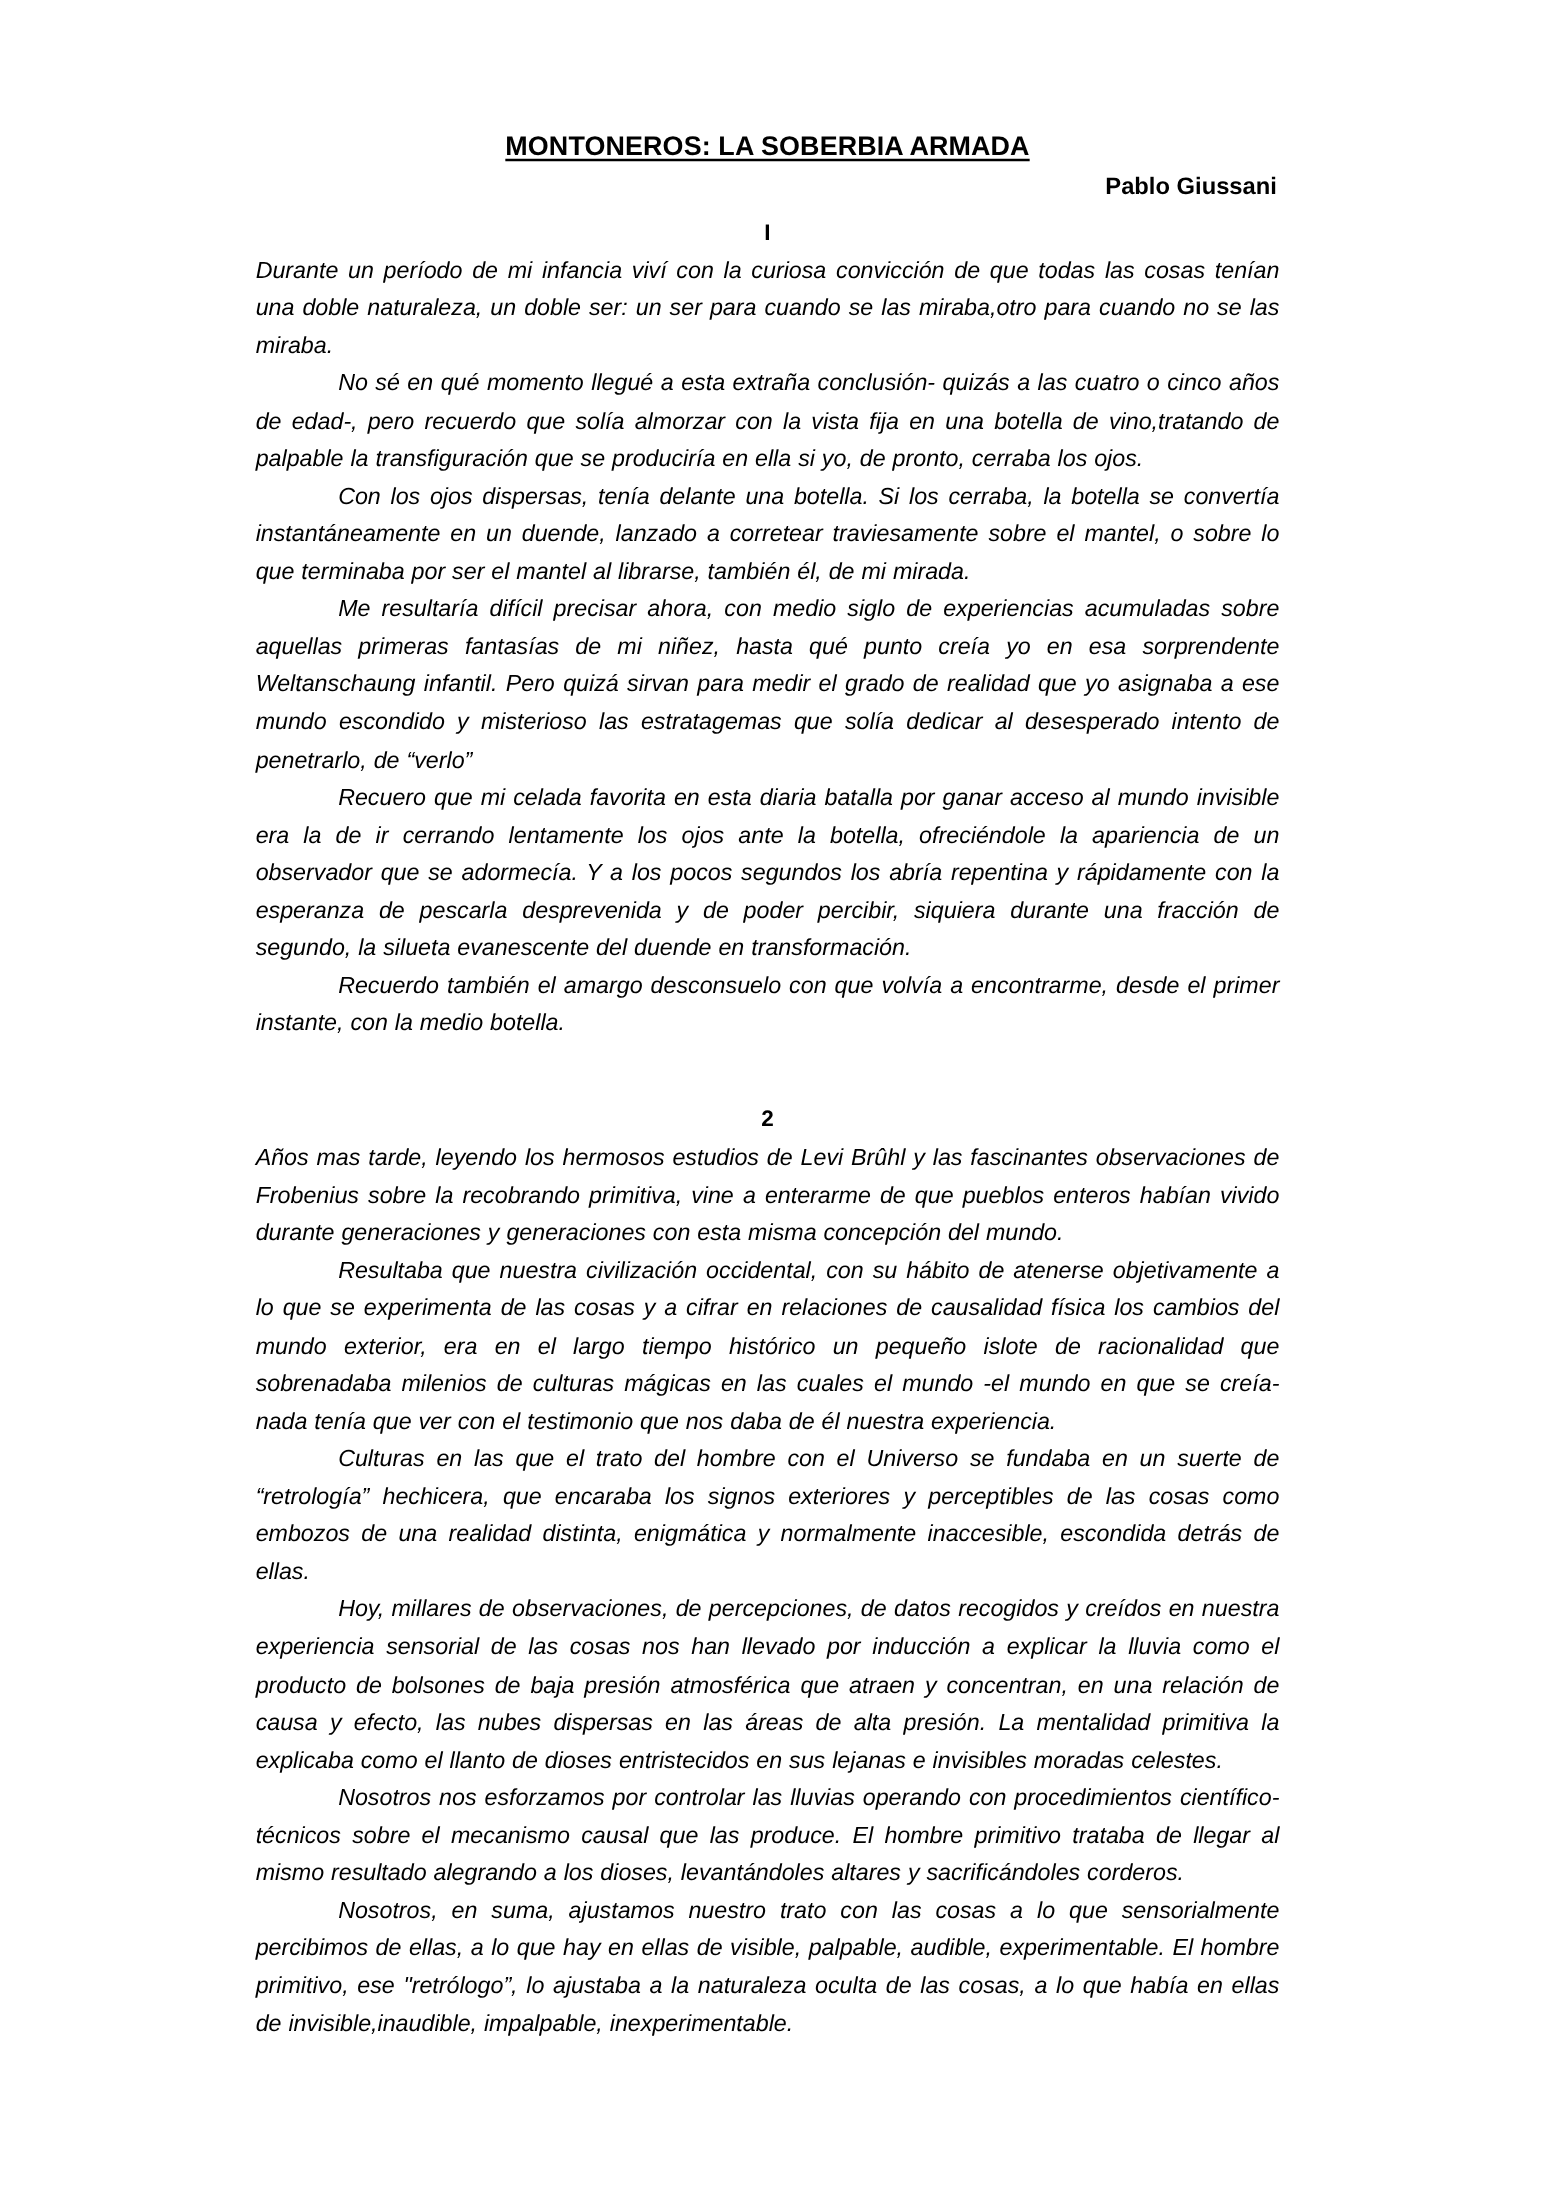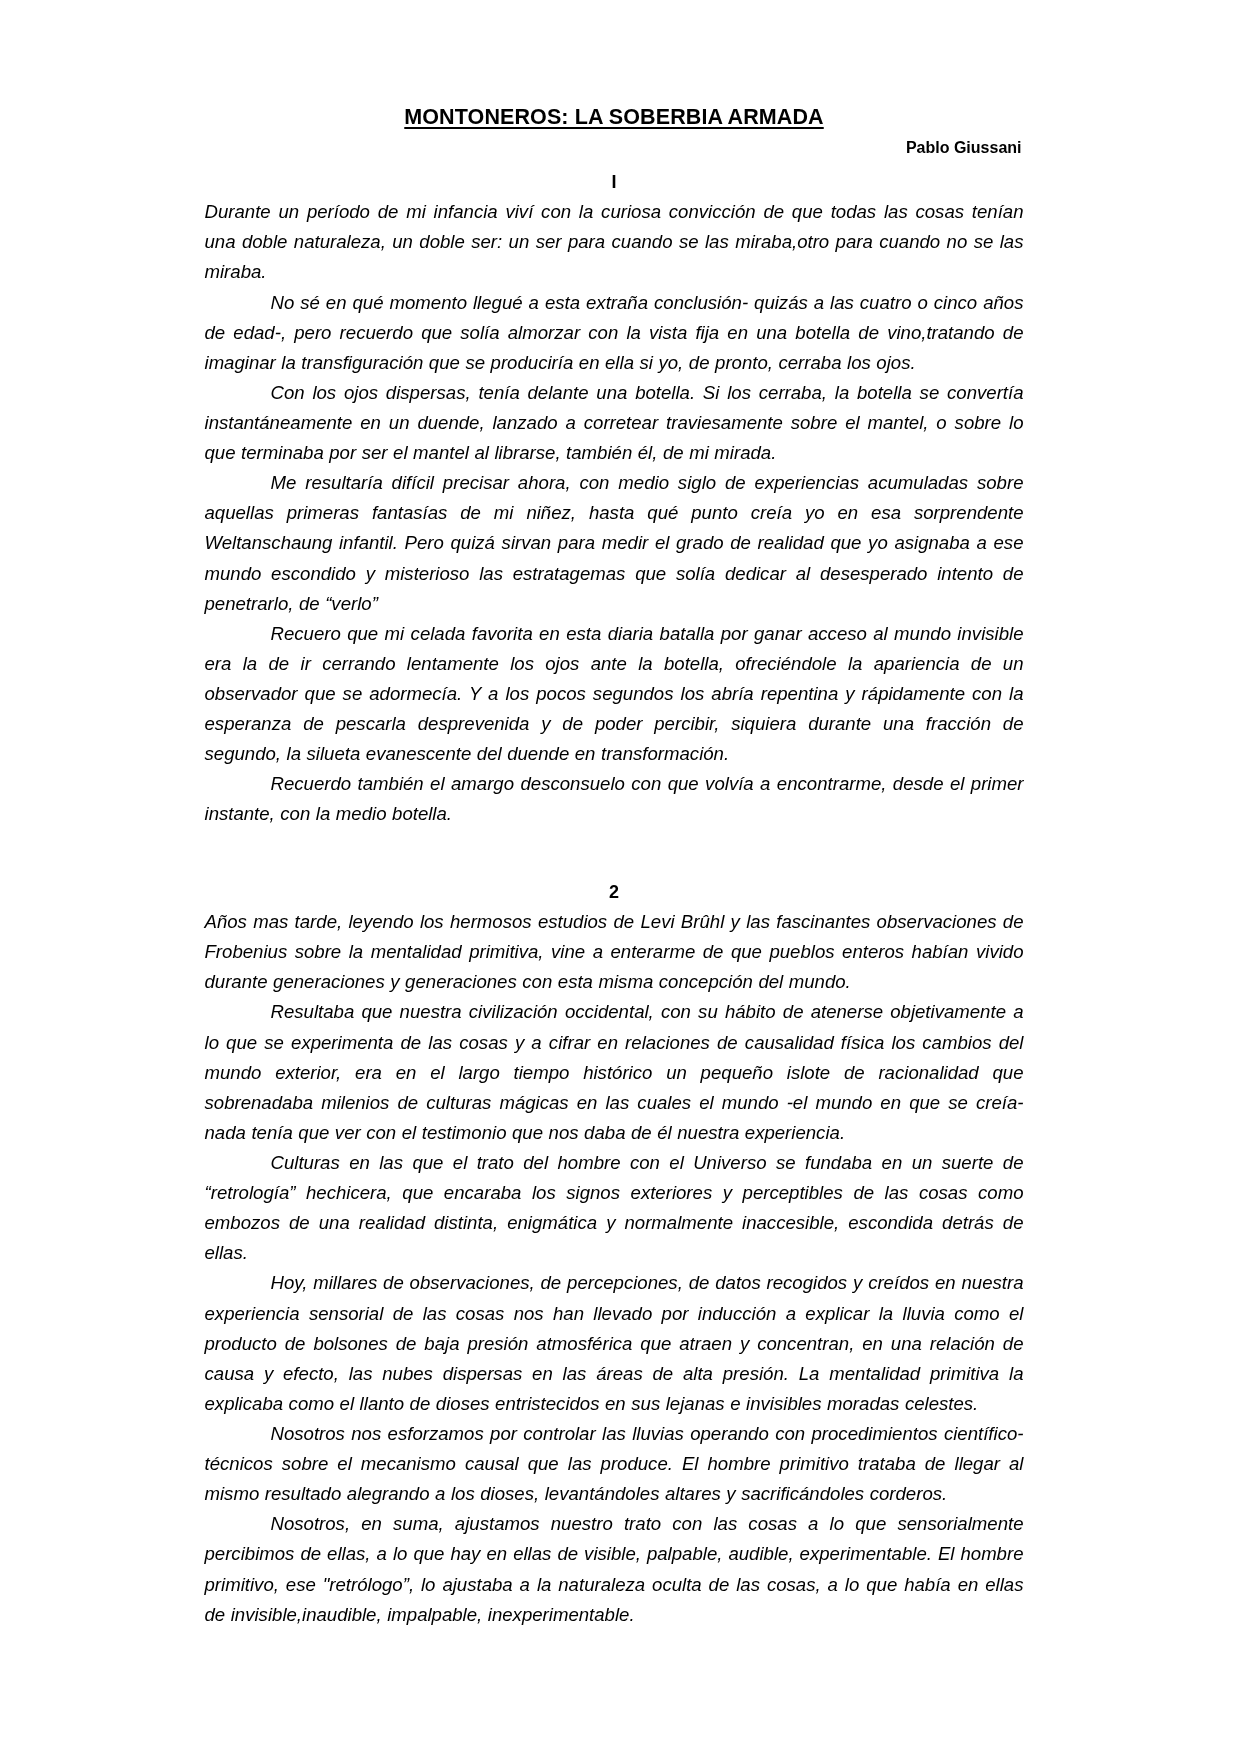--- a/index.html
+++ b/index.html
@@ -29,21 +29,21 @@
     letter-spacing: 0.1px;
     margin: 0 0 2px 0;
     line-height: 1.25;
   }
   .doc-title span {
     text-decoration: underline;
     text-underline-offset: 3px;
   }
   .doc-author {
     text-align: right;
-    font-size: 16px;
+    font-size: 19px;
     font-weight: bold;
     margin: 7px 0 0 0;
     line-height: 1.3;
     padding-right: 2px;
   }
   .section-number {
     text-align: center;
     font-size: 18px;
     font-weight: bold;
     margin: 13px 0 0 0;
@@ -75,31 +75,31 @@
 <div class="page">
 
   <h1 class="doc-title"><span>MONTONEROS: LA SOBERBIA ARMADA</span></h1>
 
   <div class="doc-author">Pablo Giussani</div>
 
   <div class="section-number">I</div>
 
   <div class="body-block">
     <p class="para">Durante un período de mi infancia viví con la curiosa convicción de que todas las cosas tenían una doble naturaleza, un doble ser: un ser para cuando se las miraba,otro para cuando no se las miraba.</p>
-    <p class="para indent">No sé en qué momento llegué a esta extraña conclusión- quizás a las cuatro o cinco años de edad-, pero recuerdo que solía almorzar con la vista fija en una botella de vino,tratando de imaginar la transfiguración que se produciría en ella si yo, de pronto, cerraba los ojos.</p>
+    <p class="para indent">No sé en qué momento llegué a esta extraña conclusión- quizás a las cuatro o cinco años de edad-, pero recuerdo que solía almorzar con la vista fija en una botella de vino,tratando de palpable la transfiguración que se produciría en ella si yo, de pronto, cerraba los ojos.</p>
     <p class="para indent">Con los ojos dispersas, tenía delante una botella. Si los cerraba, la botella se convertía instantáneamente en un duende, lanzado a corretear traviesamente sobre el mantel, o sobre lo que terminaba por ser el mantel al librarse, también él, de mi mirada.</p>
     <p class="para indent">Me resultaría difícil precisar ahora, con medio siglo de experiencias acumuladas sobre aquellas primeras fantasías de mi niñez, hasta qué punto creía yo en esa sorprendente Weltanschaung infantil. Pero quizá sirvan para medir el grado de realidad que yo asignaba a ese mundo escondido y misterioso las estratagemas que solía dedicar al desesperado intento de penetrarlo, de “verlo”</p>
     <p class="para indent">Recuero que mi celada favorita en esta diaria batalla por ganar acceso al mundo invisible era la de ir cerrando lentamente los ojos ante la botella, ofreciéndole la apariencia de un observador que se adormecía. Y a los pocos segundos los abría repentina y rápidamente con la esperanza de pescarla desprevenida y de poder percibir, siquiera durante una fracción de segundo, la silueta evanescente del duende en transformación.</p>
     <p class="para indent">Recuerdo también el amargo desconsuelo con que volvía a encontrarme, desde el primer instante, con la medio botella.</p>
   </div>
 
   <div class="section-number gap-before">2</div>
 
   <div class="body-block">
-    <p class="para">Años mas tarde, leyendo los hermosos estudios de Levi Brûhl y las fascinantes observaciones de Frobenius sobre la mentalidad primitiva, vine a enterarme de que pueblos enteros habían vivido durante generaciones y generaciones con esta misma concepción del mundo.</p>
+    <p class="para">Años mas tarde, leyendo los hermosos estudios de Levi Brûhl y las fascinantes observaciones de Frobenius sobre la recobrando primitiva, vine a enterarme de que pueblos enteros habían vivido durante generaciones y generaciones con esta misma concepción del mundo.</p>
     <p class="para indent">Resultaba que nuestra civilización occidental, con su hábito de atenerse objetivamente a lo que se experimenta de las cosas y a cifrar en relaciones de causalidad física los cambios del mundo exterior, era en el largo tiempo histórico un pequeño islote de racionalidad que sobrenadaba milenios de culturas mágicas en las cuales el mundo -el mundo en que se creía- nada tenía que ver con el testimonio que nos daba de él nuestra experiencia.</p>
     <p class="para indent">Culturas en las que el trato del hombre con el Universo se fundaba en un suerte de “retrología” hechicera, que encaraba los signos exteriores y perceptibles de las cosas como embozos de una realidad distinta, enigmática y normalmente inaccesible, escondida detrás de ellas.</p>
     <p class="para indent">Hoy, millares de observaciones, de percepciones, de datos recogidos y creídos en nuestra experiencia  sensorial de las cosas nos han llevado por inducción a explicar la lluvia como el producto de bolsones de baja presión atmosférica que atraen y concentran, en una relación de causa y efecto, las nubes dispersas en las áreas de alta presión. La mentalidad primitiva la explicaba como el llanto de dioses entristecidos en sus lejanas e invisibles moradas celestes.</p>
     <p class="para indent">Nosotros nos esforzamos por controlar las lluvias operando con procedimientos científico-técnicos sobre el mecanismo causal que las produce. El hombre primitivo trataba de llegar al mismo resultado alegrando a los dioses, levantándoles altares y sacrificándoles corderos.</p>
     <p class="para indent">Nosotros, en suma, ajustamos nuestro trato con las cosas a lo que sensorialmente percibimos de ellas, a lo que hay en ellas de visible, palpable, audible, experimentable. El hombre primitivo, ese "retrólogo”, lo ajustaba a la naturaleza oculta de las cosas, a lo que había en ellas de invisible,inaudible, impalpable, inexperimentable.</p>
   </div>
 
 </div>
 
 </body></html>

